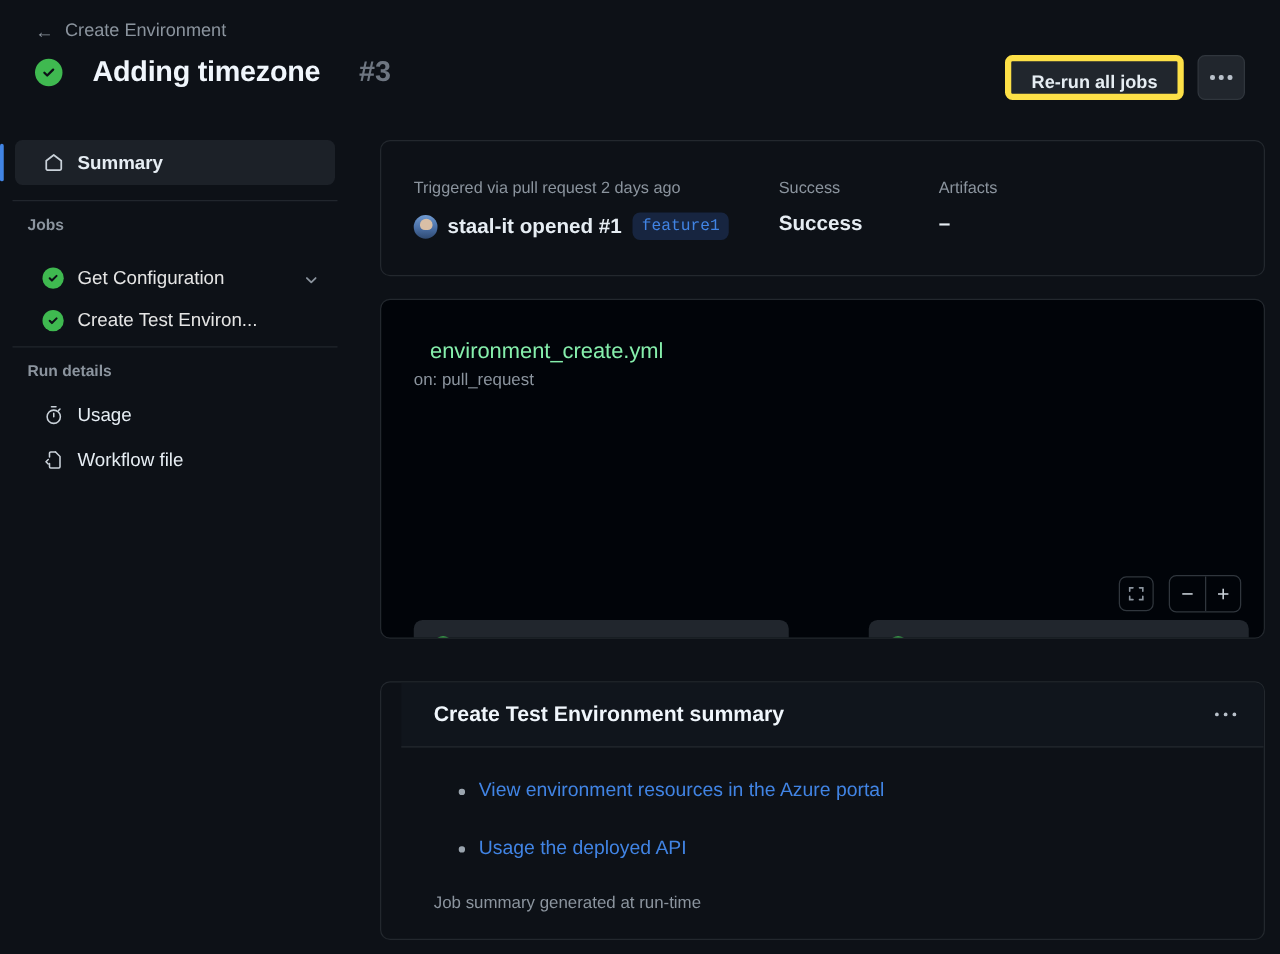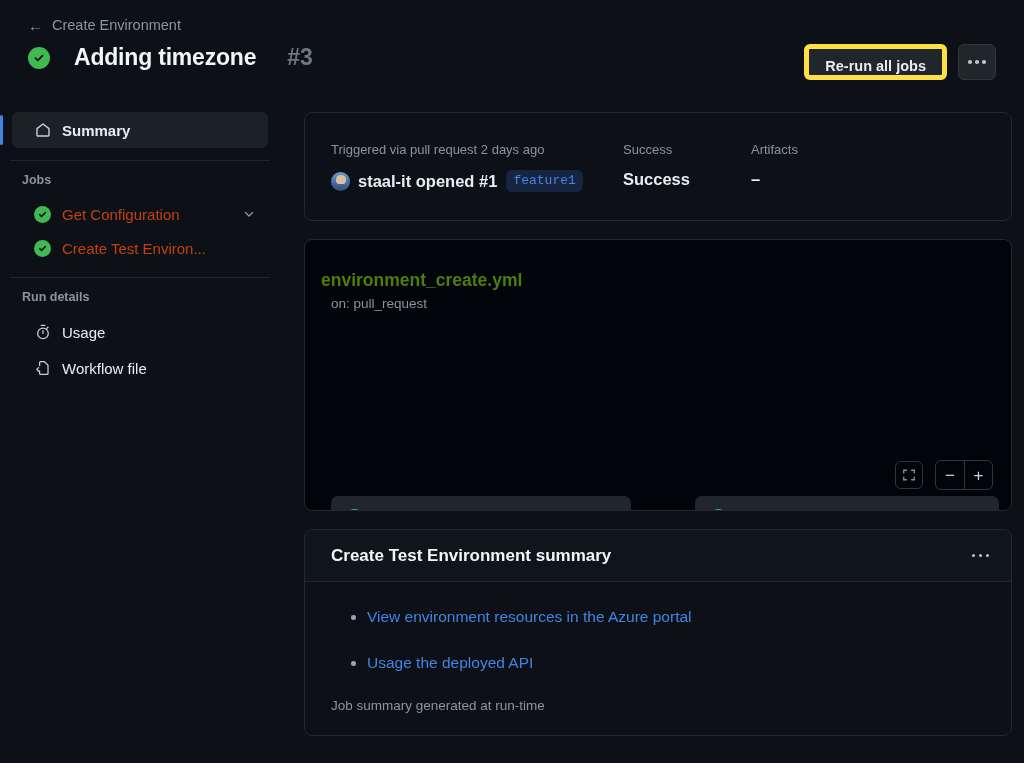--- a/index.html
+++ b/index.html
@@ -60,23 +60,23 @@
     content: ""; position: absolute; left: -12px; top: 3px;
     width: 3px; height: 30px; background: #4184e4; border-radius: 6px;
   }
   .side-icon { width: 17px; height: 17px; flex: none; display: flex; align-items: center; justify-content: center; color: #c9d1d9; }
   .side-divider { height: 1px; background: #21262d; margin: 12px 10px 12px 10px; }
   .side-section-title {
     font-size: 12.5px; color: #8b949e; font-weight: bold;
     padding: 0 22px; margin-bottom: 10px;
   }
   .job-item {
-    display: flex; align-items: center; gap: 11px;
+    display: flex; align-items: flex-end; gap: 11px;
     height: 34px; padding: 0 12px 0 22px; font-size: 15px;
-    color: #c2410c; cursor: pointer; margin: 0 12px; border-radius: 6px;
+    color: #e5e5e5; cursor: pointer; margin: 0 12px; border-radius: 6px;
   }
   .job-item .job-label { flex: 1; white-space: nowrap; overflow: hidden; }
   .chev { color: #8b949e; display: flex; align-items: center; }
   .sm-circle { width: 17px; height: 17px; border-radius: 50%; background: #3fb950;
     display: inline-flex; align-items: center; justify-content: center; flex: none; }
 
   
   .main { position: absolute; left: 304px; top: 112px; width: 708px; }
   .card { border: 1px solid #23282e; border-radius: 8px; background: #0d1117; }
 
@@ -97,21 +97,21 @@
     border-radius: 50% 50% 40% 40%; background: #d9bfa6;
   }
   .branch-badge {
     margin-left: 9px; background: #172540; color: #4184e4;
     font-family: "Liberation Mono", monospace; font-size: 13px; font-weight: normal;
     padding: 2px 7px; border-radius: 6px; line-height: 18px;
   }
 
   
   .graph-card { margin-top: 18px; background: #010409; position: relative; height: 272px; overflow: hidden; }
-  .wf-name { position: absolute; left: 16px; top: 30px; font-size: 17.5px; font-weight: bold; color: #4d7c0f; }
+  .wf-name { position: absolute; left: 39px; top: 30px; font-size: 17.5px; font-weight: normal; color: #86efac; }
   .wf-on { position: absolute; left: 26px; top: 56px; font-size: 13.5px; color: #8b949e; }
   .node {
     position: absolute; height: 42px; background: #21262d; border-radius: 7px;
     display: flex; align-items: center; gap: 11px; padding: 0 15px;
     font-size: 15px; font-weight: bold; color: #e6edf3; cursor: pointer; white-space: nowrap;
   }
   .node .dur { color: #8b949e; font-weight: normal; font-size: 13.5px; margin-left: 2px; }
   .node-1 { left: 26px; top: 256px; width: 300px; }
   .node-2 { left: 390px; top: 256px; width: 304px; }
   .graph-controls { position: absolute; right: 18px; bottom: 20px; display: flex; gap: 12px; align-items: center; }
@@ -120,21 +120,21 @@
     display: flex; align-items: center; justify-content: center; cursor: pointer; color: #8b949e;
   }
   .ctl-pair { display: flex; border: 1px solid #30363d; border-radius: 6px; overflow: hidden; }
   .ctl-pair > div {
     width: 28px; height: 28px; display: flex; align-items: center; justify-content: center;
     color: #c9d1d9; font-size: 17px; cursor: pointer; line-height: 1;
   }
   .ctl-pair > div + div { border-left: 1px solid #30363d; }
 
   
-  .summary-card { margin-top: 18px; overflow: hidden; }
+  .summary-card { margin-top: 34px; overflow: hidden; padding-left: 16px; }
   .summary-head {
     background: #10151c; height: 52px; padding: 0 22px 0 26px;
     display: flex; align-items: center; justify-content: space-between;
     border-bottom: 1px solid #23282e;
   }
   .summary-title { font-size: 17px; font-weight: bold; color: #f0f6fc; }
   .summary-body { padding: 24px 26px 22px 26px; }
   .summary-list { list-style: none; margin: 0 0 0 36px; padding: 0; }
   .summary-list li { position: relative; margin-bottom: 24px; font-size: 15.5px; line-height: 22px; }
   .summary-list li::before {

